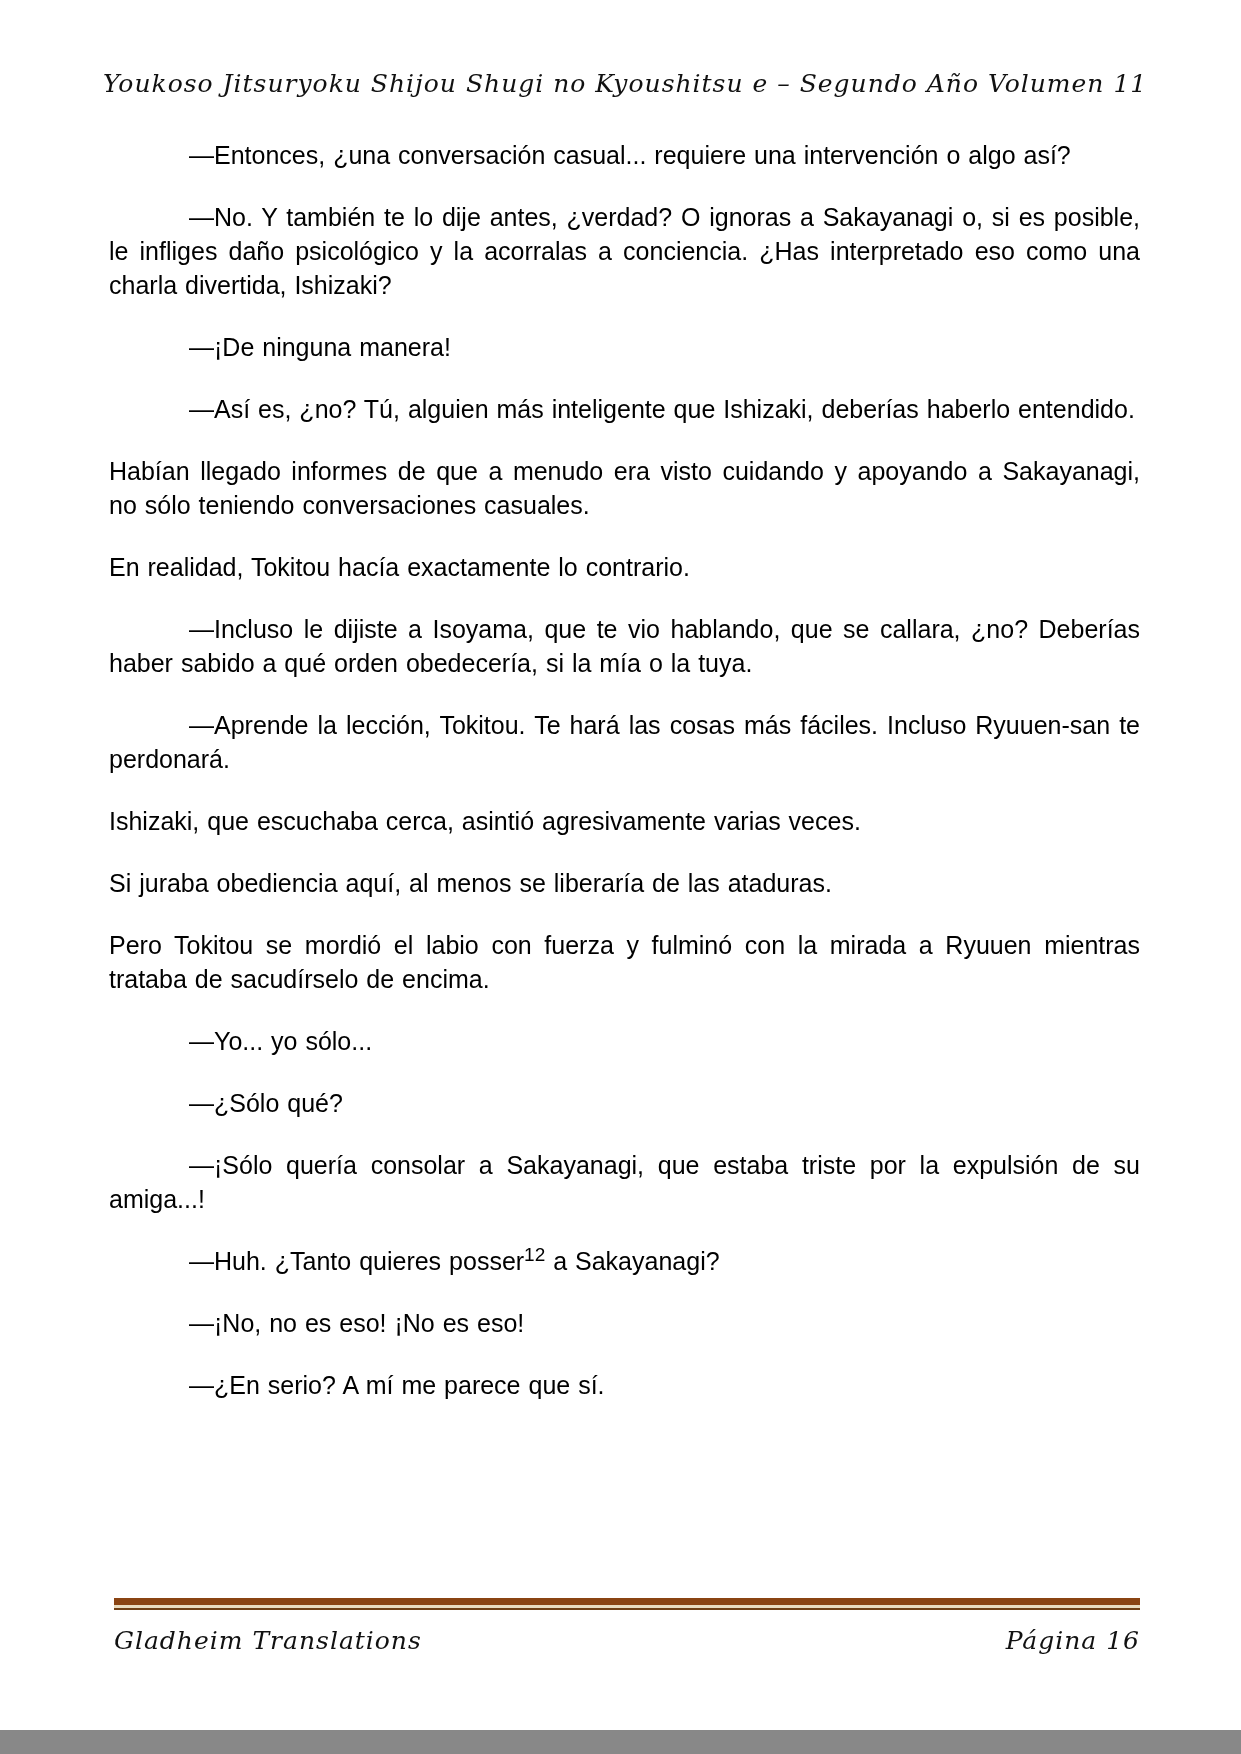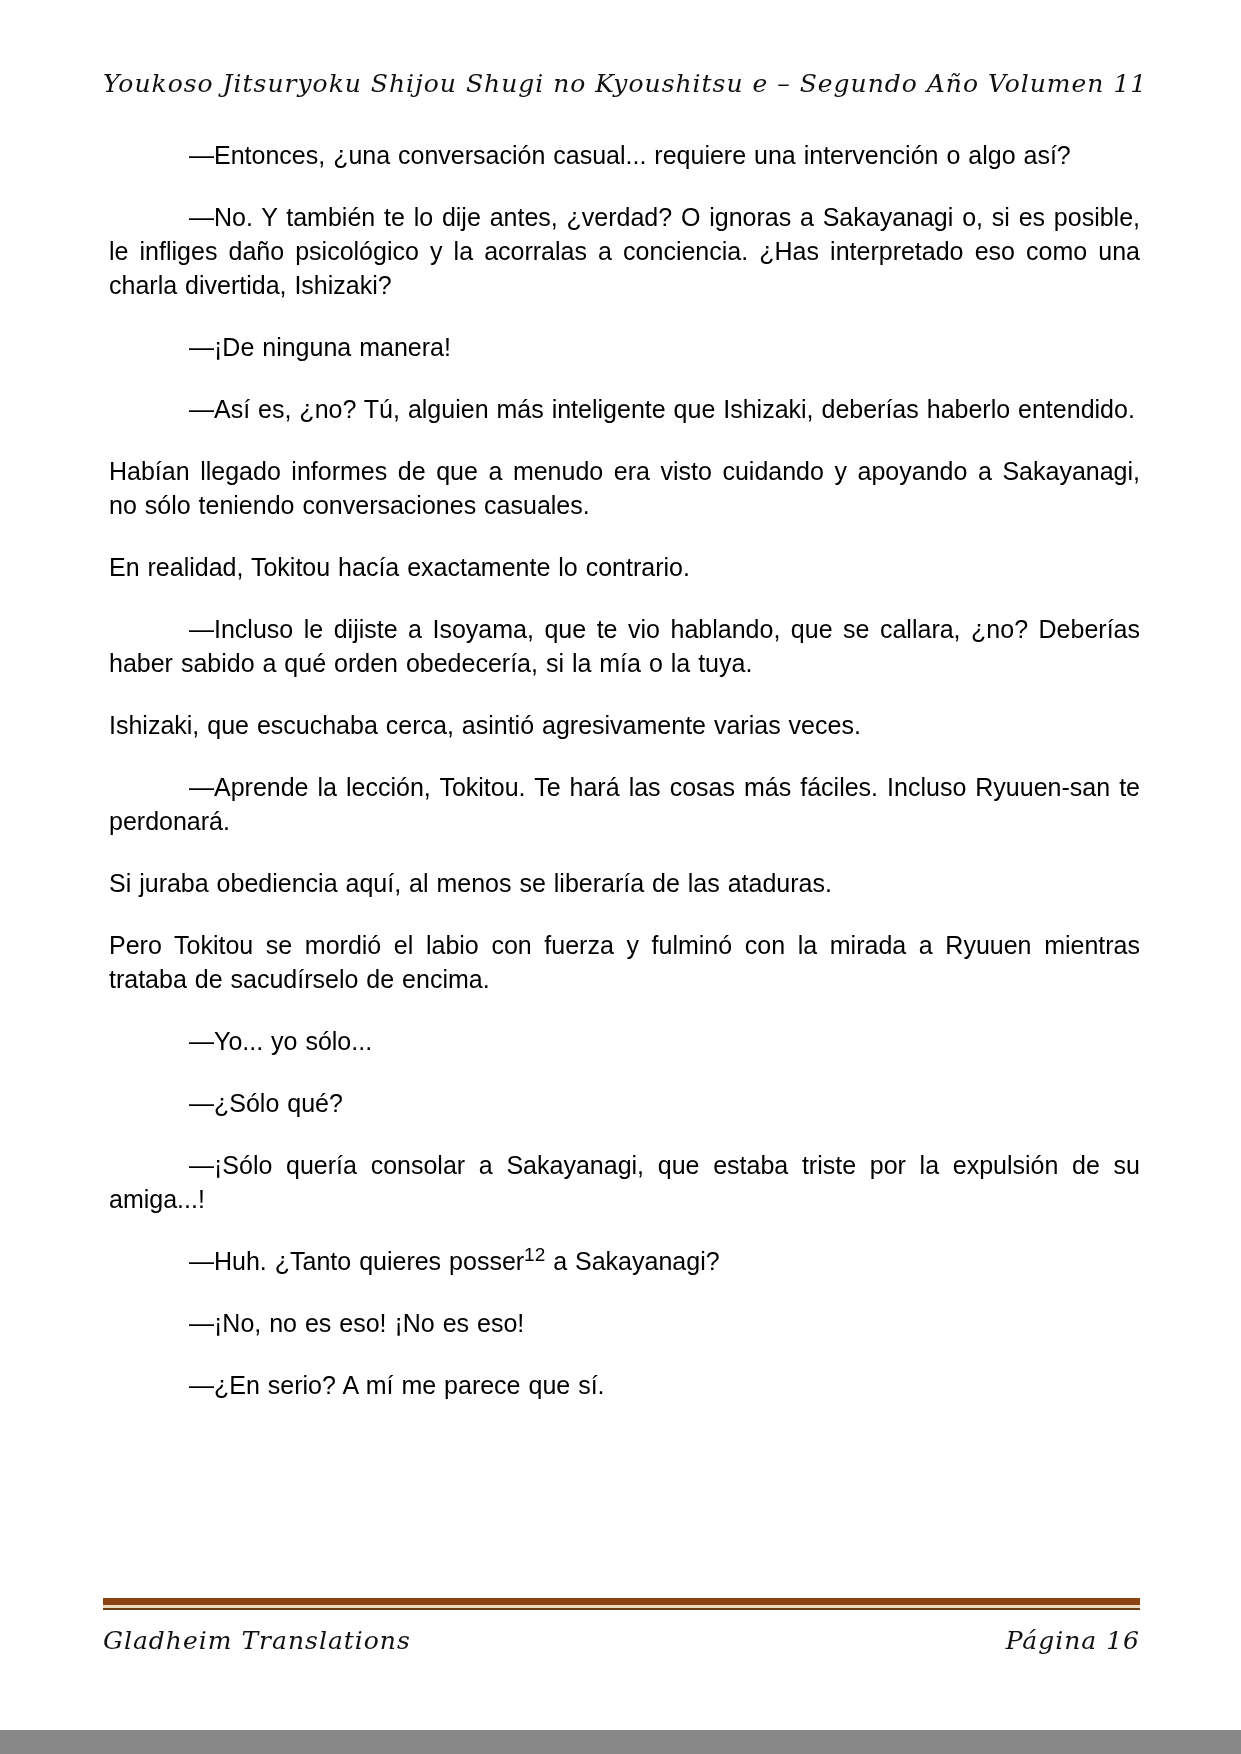--- a/index.html
+++ b/index.html
@@ -38,21 +38,21 @@
   .doc-body p.para.dialogue {
     text-indent: 80px;
   }
   .doc-body sup.footnote {
     font-size: 19px;
     line-height: 0;
     vertical-align: super;
   }
   .page-footer {
     position: absolute;
-    left: 103px;
+    left: 114px;
     right: 101px;
     top: 1598px;
   }
   .sep-thick { height: 7px; background: #8a4413; }
   .sep-gap   { height: 3px; background: #e9dcc0; }
   .sep-thin  { height: 2px; background: #6f4017; }
   .footer-row {
     margin-top: 16px;
     display: flex;
     justify-content: space-between;
@@ -73,22 +73,22 @@
     <div class="page-header">Youkoso Jitsuryoku Shijou Shugi no Kyoushitsu e – Segundo Año Volumen 11</div>
 
     <div class="doc-body">
         <p class="para dialogue">—Entonces, ¿una conversación casual... requiere una intervención o algo así?</p>
         <p class="para dialogue">—No. Y también te lo dije antes, ¿verdad? O ignoras a Sakayanagi o, si es posible, le infliges daño psicológico y la acorralas a conciencia. ¿Has interpretado eso como una charla divertida, Ishizaki?</p>
         <p class="para dialogue">—¡De ninguna manera!</p>
         <p class="para dialogue">—Así es, ¿no? Tú, alguien más inteligente que Ishizaki, deberías haberlo entendido.</p>
         <p class="para narrative">Habían llegado informes de que a menudo era visto cuidando y apoyando a Sakayanagi, no sólo teniendo conversaciones casuales.</p>
         <p class="para narrative">En realidad, Tokitou hacía exactamente lo contrario.</p>
         <p class="para dialogue">—Incluso le dijiste a Isoyama, que te vio hablando, que se callara, ¿no? Deberías haber sabido a qué orden obedecería, si la mía o la tuya.</p>
+        <p class="para dialogue">—Aprende la lección, Tokitou. Te hará las cosas más fáciles. Incluso Ryuuen-san te perdonará.</p>
         <p class="para narrative">Ishizaki, que escuchaba cerca, asintió agresivamente varias veces.</p>
-        <p class="para dialogue">—Aprende la lección, Tokitou. Te hará las cosas más fáciles. Incluso Ryuuen-san te perdonará.</p>
         <p class="para narrative">Si juraba obediencia aquí, al menos se liberaría de las ataduras.</p>
         <p class="para narrative">Pero Tokitou se mordió el labio con fuerza y fulminó con la mirada a Ryuuen mientras trataba de sacudírselo de encima.</p>
         <p class="para dialogue">—Yo... yo sólo...</p>
         <p class="para dialogue">—¿Sólo qué?</p>
         <p class="para dialogue">—¡Sólo quería consolar a Sakayanagi, que estaba triste por la expulsión de su amiga...!</p>
         <p class="para dialogue">—Huh. ¿Tanto quieres posser<sup class="footnote">12</sup> a Sakayanagi?</p>
         <p class="para dialogue">—¡No, no es eso! ¡No es eso!</p>
         <p class="para dialogue">—¿En serio? A mí me parece que sí.</p>
       </div>
   </div>

